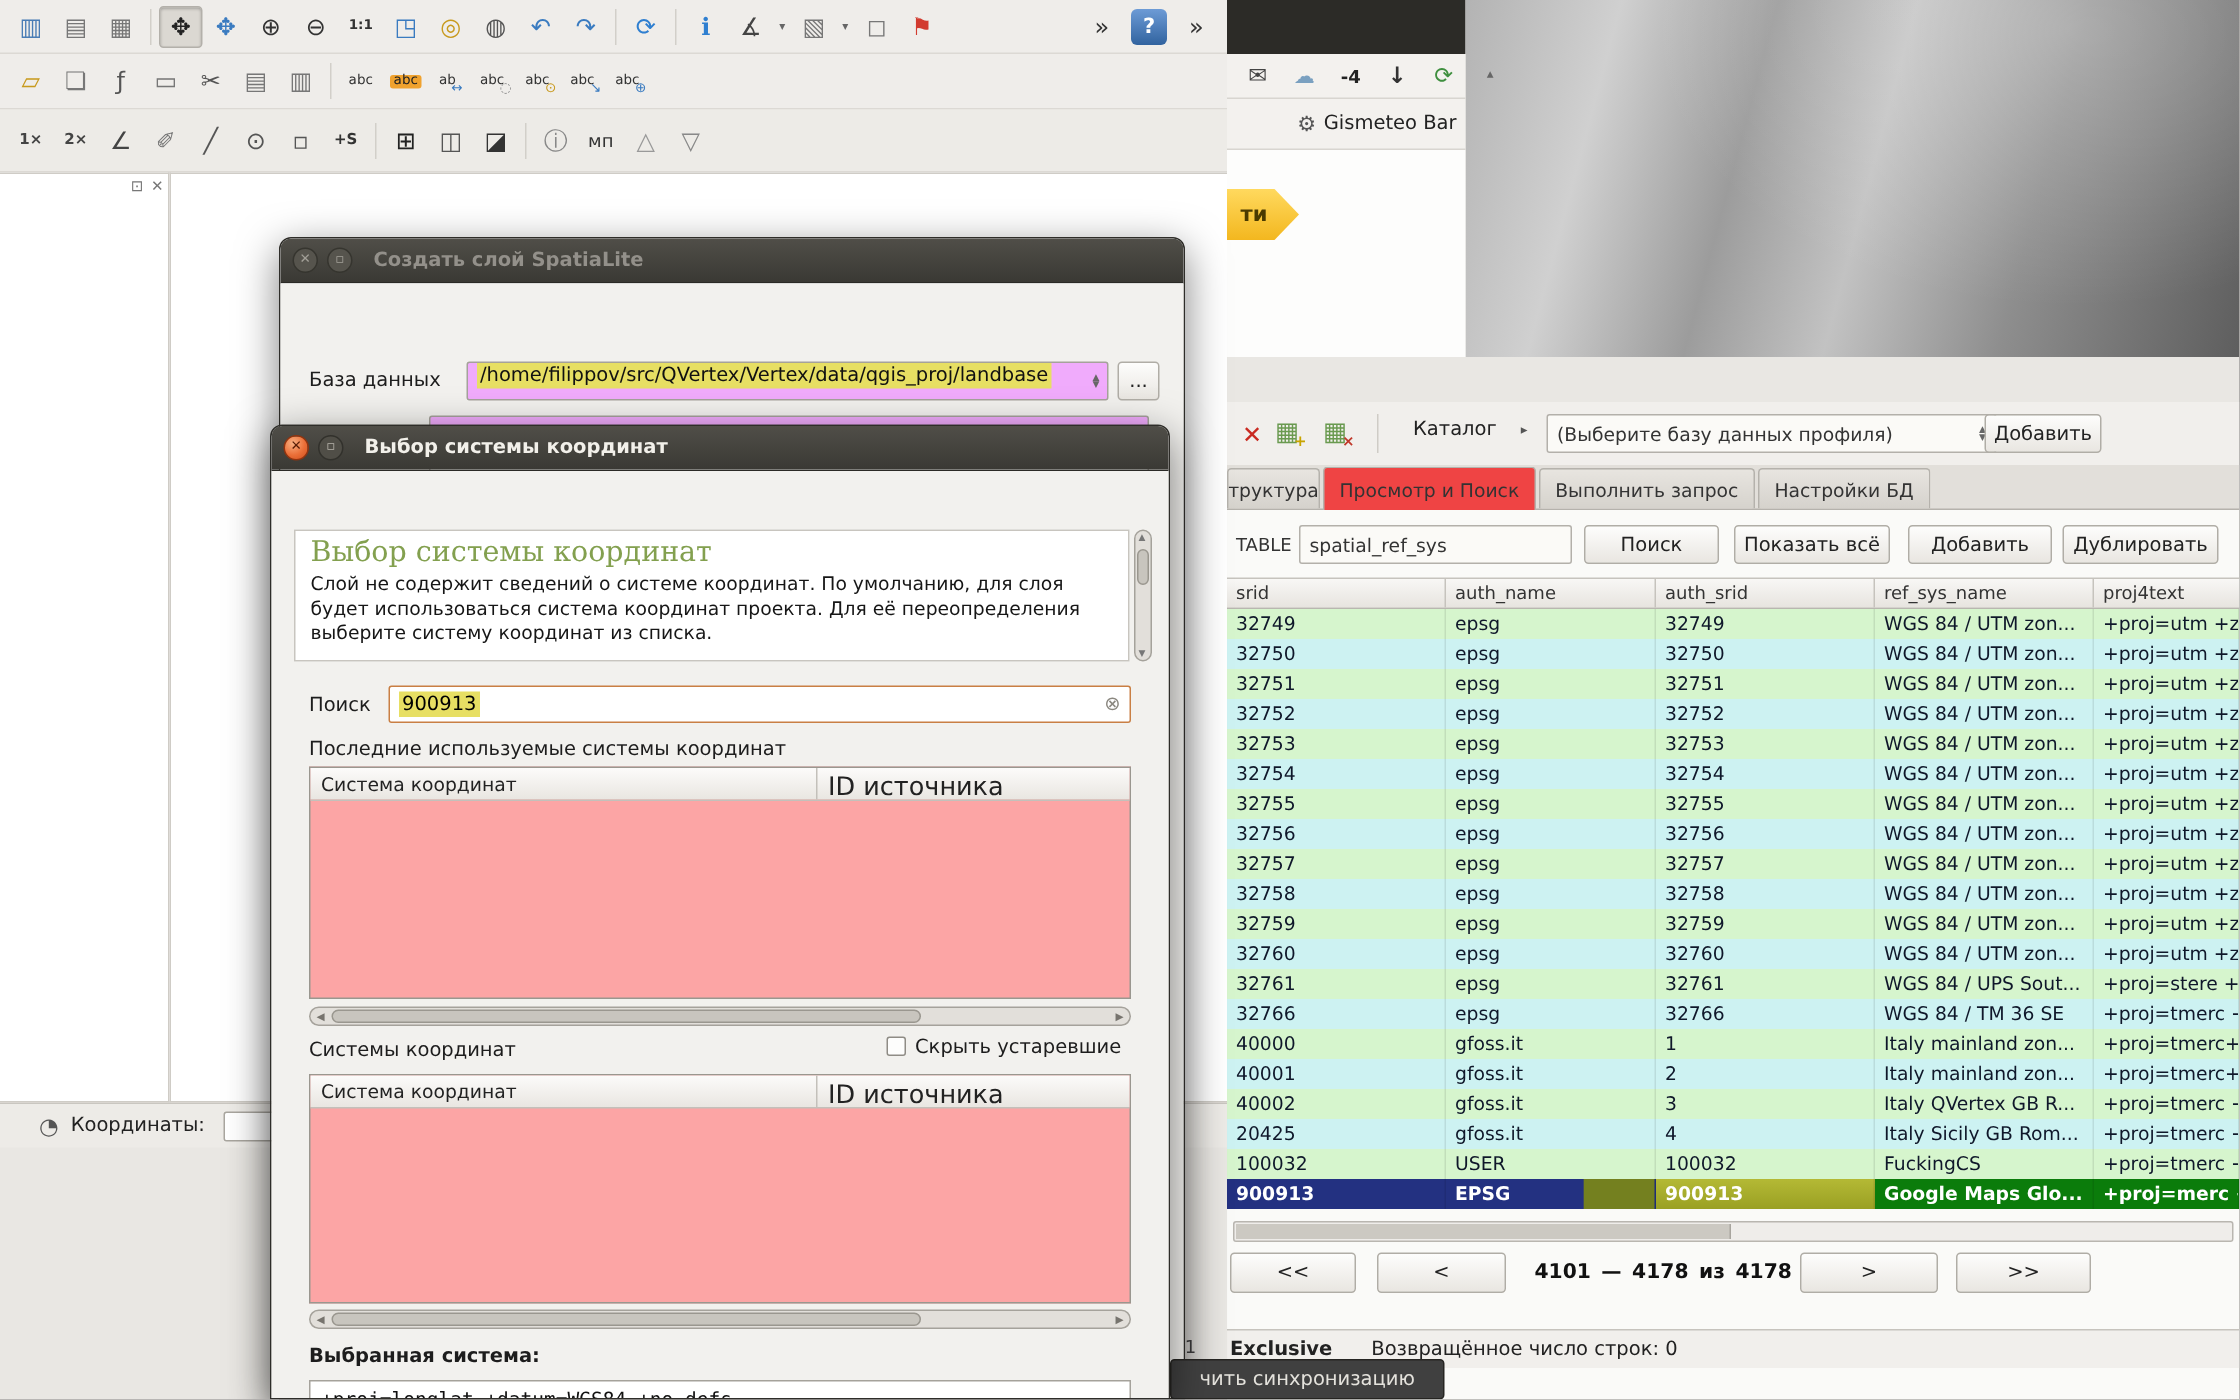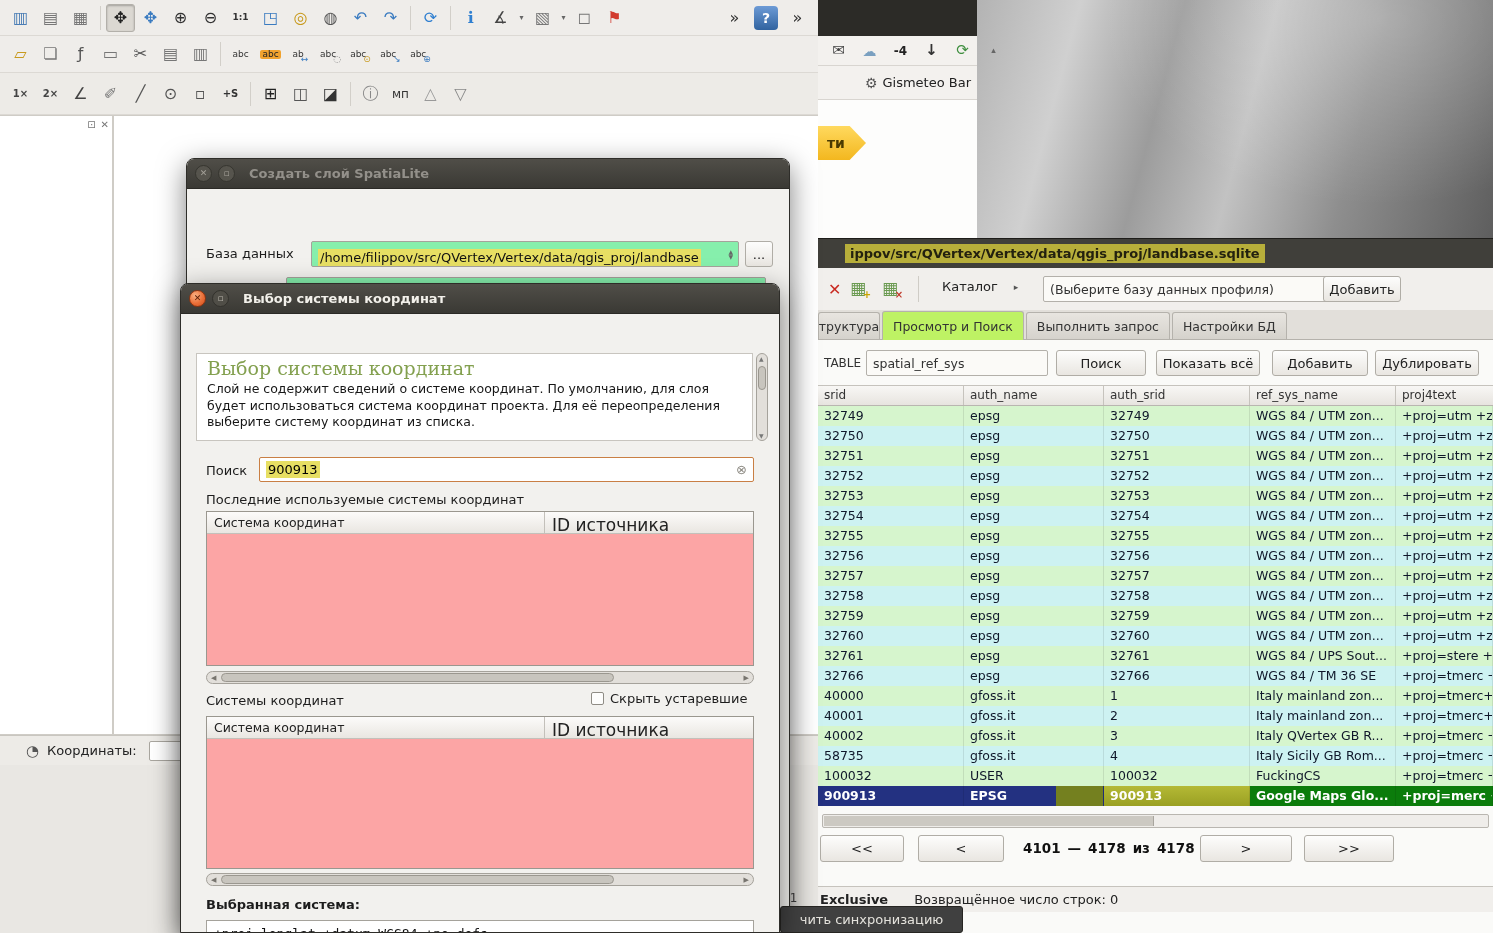--- a/index.html
+++ b/index.html
@@ -52,21 +52,21 @@
 .gicon .badge{position:absolute;right:-5px;bottom:-2px;font-size:10px;font-weight:bold}
 .sqsep{position:absolute;left:100px;top:8px;width:1px;height:26px;background:#cfccc6}
 .catalog{position:absolute;left:124px;top:11px;display:flex;align-items:center;gap:16px;font-size:13px;color:#222}
 .menu-arrow{font-size:9px;color:#555}
 .combo{background:#fbfaf7;border:1px solid #b3b0aa;border-radius:2px;display:flex;align-items:center;justify-content:space-between;padding:0 6px;font-size:12.5px;color:#333;white-space:nowrap;overflow:hidden}
 .spin{display:flex;flex-direction:column;font-size:6px;color:#666;line-height:5px;margin-left:4px}
 .btn{background:linear-gradient(#fdfdfc,#e9e6e1);border:1px solid #b0ada6;border-radius:3px;font-size:13px;color:#222;display:flex;align-items:center;justify-content:center;white-space:nowrap}
 .tabs{position:absolute;left:0;top:42px;width:675px;height:30px;background:#e2dfda;border-bottom:1px solid #b5b2ac;display:flex;align-items:flex-end;gap:2px}
 .tab{height:27px;display:flex;align-items:center;justify-content:center;font-size:12.5px;color:#333;background:linear-gradient(#e8e5e0,#d5d2cc);border:1px solid #b5b2ac;border-bottom:none;border-radius:3px 3px 0 0;padding:0 10px;overflow:hidden;white-space:nowrap}
 .tab.t0{width:62px;padding:0 2px}
-.tab.active{background:#bef264;height:29px;position:relative;z-index:2;margin-bottom:-1px}
+.tab.active{background:#ef4444;height:29px;position:relative;z-index:2;margin-bottom:-1px}
 .sqcontent{position:absolute;left:0;top:72px;width:675px;height:593px;background:#fafaf8}
 .tlabel{position:absolute;left:6px;top:16px;font-size:12px;color:#333}
 .hdr{position:absolute;left:0;top:45px;width:675px;display:flex;height:21px;background:linear-gradient(#f8f7f5,#e7e4df);border-bottom:1px solid #b9b6b0;border-top:1px solid #c6c3bd}
 .hc{font-size:12px;color:#333;padding:2px 6px;border-right:1px solid #c6c3bd;overflow:hidden;white-space:nowrap}
 .c0{width:146px;flex:0 0 auto}.c1{width:140px;flex:0 0 auto}.c2{width:146px;flex:0 0 auto}.c3{width:146px;flex:0 0 auto}.c4{flex:1 1 auto;border-right:none}
 .rowswrap{position:absolute;left:0;top:66px;width:675px;height:400px;overflow:hidden}
 .drow{display:flex;height:20px;line-height:20px;font-size:12.5px;color:#0f172a}
 .drow.even{background:#d6f5cd}.drow.odd{background:#cdf2f2}
 .dc{padding:0 6px;border-right:1px solid rgba(0,0,0,.09);overflow:hidden;white-space:nowrap}
 .drow.sel{color:#fff;font-weight:bold}
@@ -91,21 +91,21 @@
 .d1 .tcirc{background:#56544d;border:1px solid #36352f;color:#a3a098}
 .d2 .close{background:radial-gradient(circle at 35% 30%,#f9b183,#ea6f38 55%,#cf4e1d);border:1px solid #8f3410;color:#571c05;font-weight:bold}
 .d2 .rest{background:#504e47;border:1px solid #32312c;color:#b6b3aa}
 .ttl{font-size:13px;font-weight:bold;margin-left:8px;white-space:nowrap}
 .d1 .ttl{color:#93908a}
 .d2 .ttl{color:#f2f0ea}
 .dbody{position:absolute;left:0;right:0;top:30px;bottom:0;background:#f2f1ee;overflow:hidden}
 .d1{left:186px;top:158px;width:604px;height:775px;z-index:10}
 .d2{left:180px;top:283px;width:600px;height:650px;z-index:20}
 .lbl{position:absolute;font-size:13px;color:#1d1d1d;white-space:nowrap}
-.lineedit{position:absolute;background:#86efac;border:1px solid #a5a29b;border-radius:2px;display:flex;align-items:flex-end;padding:0 6px;font-size:13px;color:#111;overflow:hidden;white-space:nowrap}
+.lineedit{position:absolute;background:#f0abfc;border:1px solid #a5a29b;border-radius:2px;display:flex;align-items:flex-start;padding:0 6px;font-size:13px;color:#111;overflow:hidden;white-space:nowrap}
 .hl{background:#e7df63;padding:1px 2px}
 .dspin{position:absolute;right:5px;top:7px}
 .infobox{position:absolute;left:15px;top:39px;width:557px;height:88px;background:#fff;border:1px solid #c8c5bf;padding:3px 10px;overflow:hidden}
 .infotitle{font-family:"DejaVu Serif","Liberation Serif",serif;font-size:19px;color:#83a04f;margin-bottom:2px}
 .infotext{font-size:12.5px;color:#161616;line-height:1.32}
 .vscroll{position:absolute;left:575px;top:39px;width:12px;height:88px;background:#e2dfda;border:1px solid #a5a29b;border-radius:6px}
 .vthumb{position:absolute;left:1px;right:1px;top:12px;height:24px;background:#c8c5be;border:1px solid #9a978f;border-radius:5px}
 .vscroll .au{position:absolute;top:1px;left:2px;font-size:6px;color:#777}
 .vscroll .ad{position:absolute;bottom:1px;left:2px;font-size:6px;color:#777}
 .searchinput{position:absolute;left:78px;top:143px;width:495px;height:25px;background:#fff;border:1px solid #c97f44;border-radius:2px;display:flex;align-items:center;padding:0 24px 0 6px;font-size:13px}
@@ -341,41 +341,38 @@
   <div class="gismeteo">
     <span class="gear">⚙</span>
     <span>Gismeteo Bar</span>
   </div>
   <div class="ff-white">
     <div class="arrowbtn">
       <span>ти</span>
     </div>
   </div>
 
-  <div class="pathbar">
-    <span class="pathhl">ippov/src/QVertex/Vertex/data/qgis_proj/landbase.sqlite</span>
-  </div>
 
   <div class="sqlm">
     <div class="sqtb">
       <span class="redx">✕</span>
       <span class="gicon" style="left:32px">
         <span>▦</span>
         <span class="badge" style="color:#c8a400">+</span>
       </span>
       <span class="gicon" style="left:64px">
         <span>▦</span>
         <span class="badge" style="color:#c0392b">×</span>
       </span>
       <span class="sqsep"></span>
       <span class="catalog">
         <span>Каталог</span>
         <span class="menu-arrow">▸</span>
       </span>
-      <span class="combo" style="position:absolute;left:225px;top:8px;width:300px;height:26px">
+      <span class="combo" style="position:absolute;left:213px;top:8px;width:300px;height:26px">
         <span>(Выберите базу данных профиля)</span>
         <span class="spin">
           <span>▲</span>
           <span>▼</span>
         </span>
       </span>
       <span class="btn" style="position:absolute;left:505px;top:8px;width:78px;height:26px">Добавить</span>
     </div>
 
     <div class="tabs">
@@ -516,21 +513,21 @@
             <div class="dc c4">+proj=tmerc+l...</div>
           </div>
           <div class="drow even">
             <div class="dc c0">40002</div>
             <div class="dc c1">gfoss.it</div>
             <div class="dc c2">3</div>
             <div class="dc c3">Italy QVertex GB R...</div>
             <div class="dc c4">+proj=tmerc +...</div>
           </div>
           <div class="drow odd">
-            <div class="dc c0">58735</div>
+            <div class="dc c0">20425</div>
             <div class="dc c1">gfoss.it</div>
             <div class="dc c2">4</div>
             <div class="dc c3">Italy Sicily GB Rom...</div>
             <div class="dc c4">+proj=tmerc +...</div>
           </div>
           <div class="drow even">
             <div class="dc c0">100032</div>
             <div class="dc c1">USER</div>
             <div class="dc c2">100032</div>
             <div class="dc c3">FuckingCS</div>

